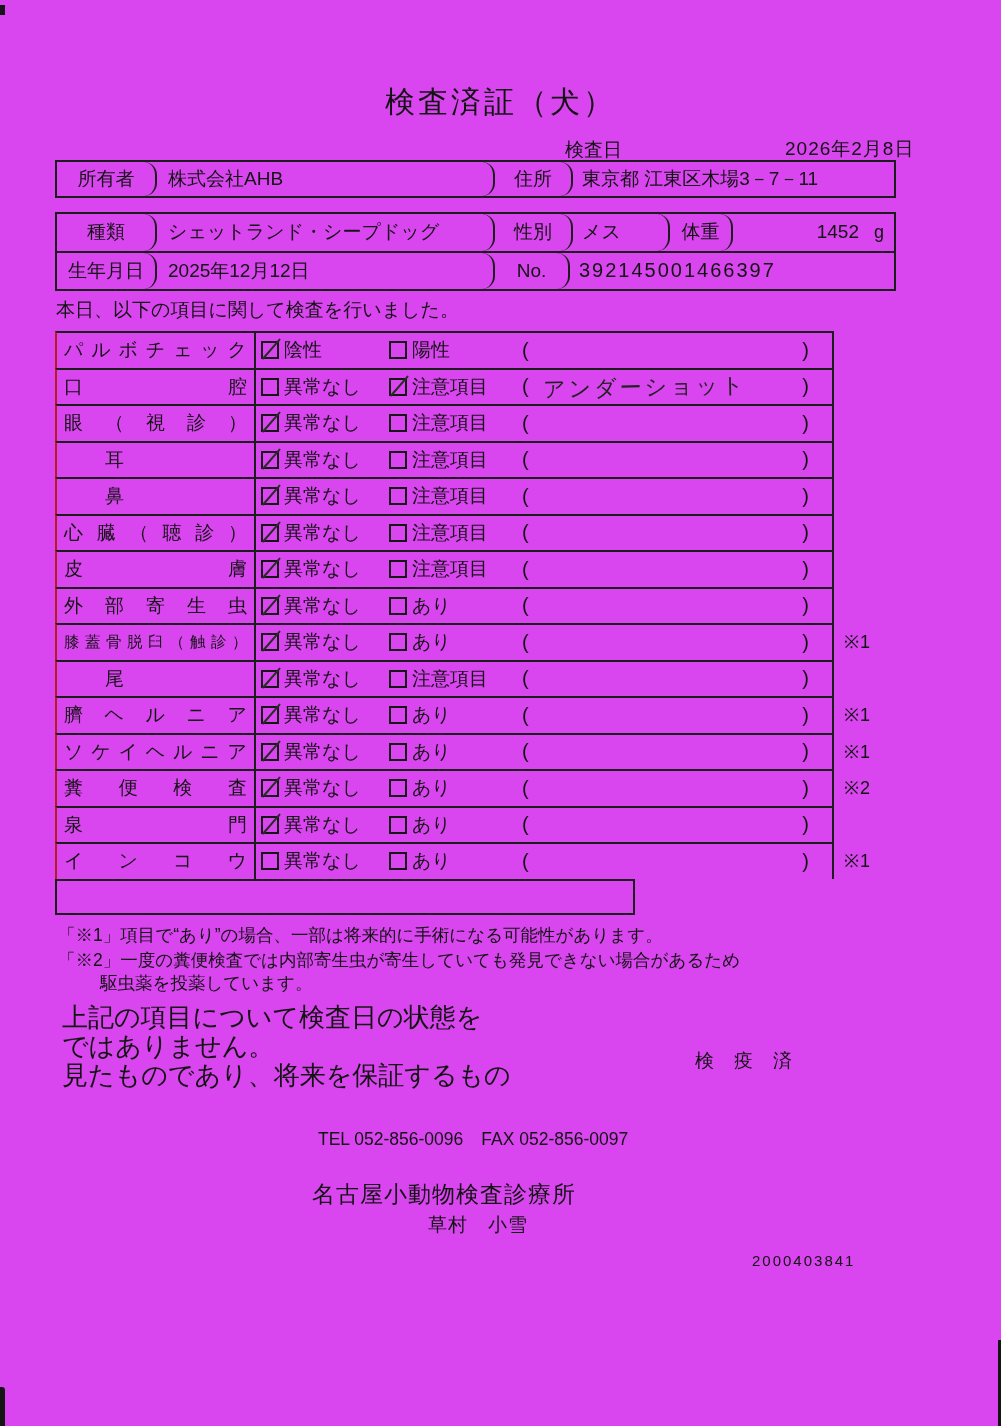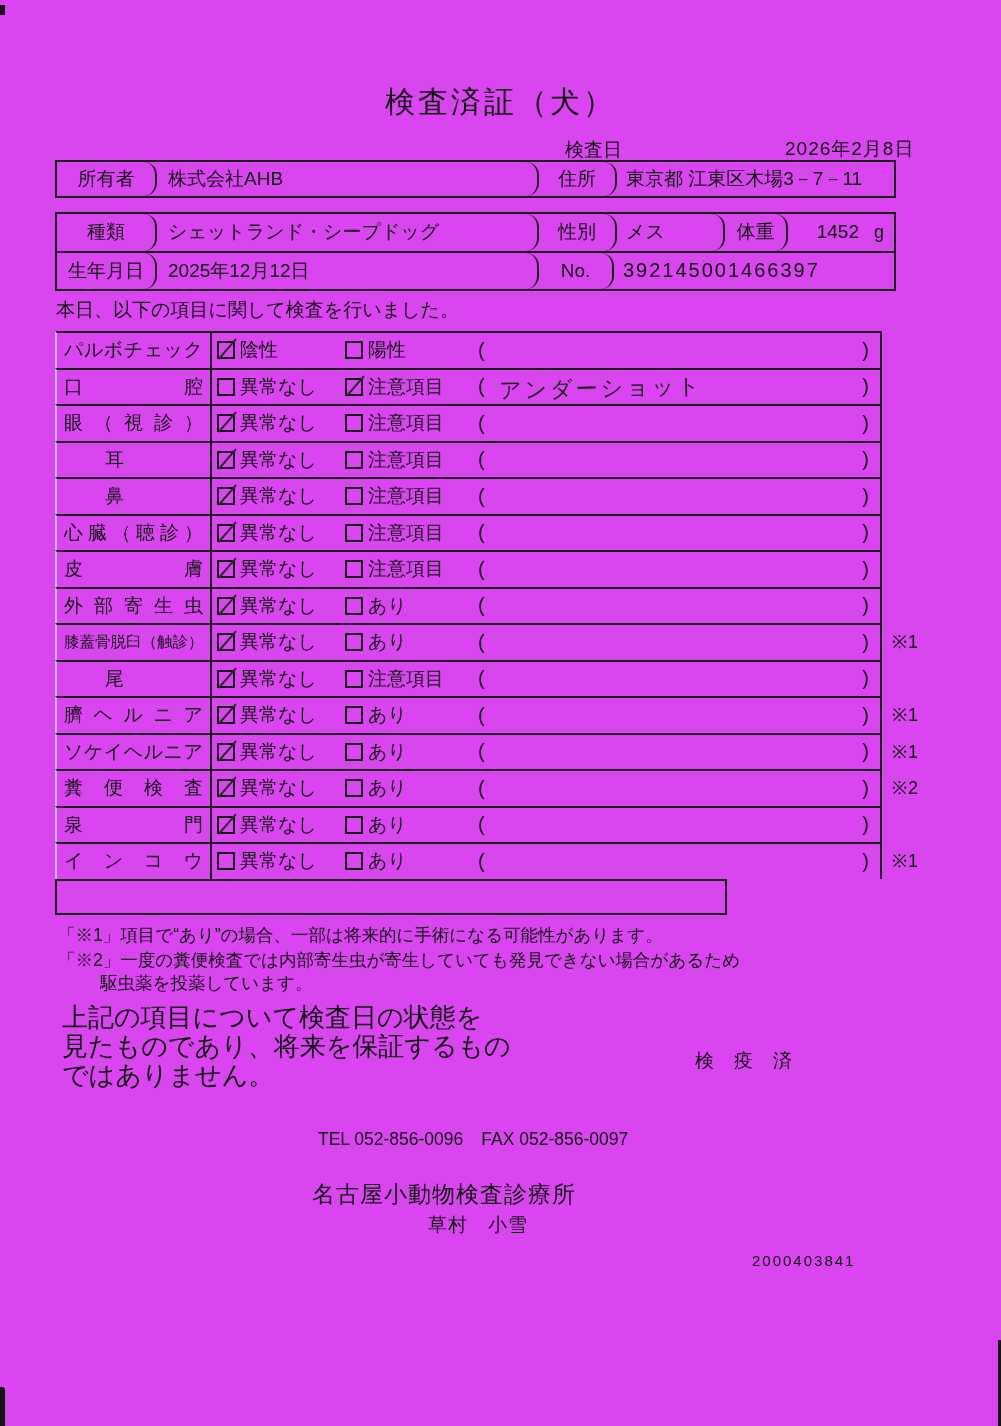--- a/index.html
+++ b/index.html
@@ -28,45 +28,45 @@
   .owner-table { top: 160px; height: 38px; display: flex; }
   .dog-table   { top: 212px; height: 79px; display: flex; flex-direction: column; }
   .hrow { display: flex; flex: 1; min-height: 0; }
   .hrow.topline { border-bottom: 2px solid #1c1c1c; }
   .hcell {
     display: flex; align-items: center; box-sizing: border-box;
     font-size: 19px; white-space: nowrap; overflow: visible; border-radius: 13px;
   }
   .hcell.rb { border-right: 2px solid #1c1c1c; }
   .hcell.center { justify-content: center; }
-  .w100 { width: 100px; } .w342 { width: 382px; padding-left: 11px; }
-  .w78 { width: 78px; } .w97 { width: 108px; padding-left: 9px; }
+  .w100 { width: 100px; } .w342 { width: 338px; padding-left: 11px; }
+  .w78 { width: 78px; } .w97 { width: 97px; padding-left: 9px; }
   .w63 { width: 63px; } .w75 { width: 75px; }
   .flexfill { flex: 1; padding-left: 9px; }
   .weight-cell { flex: 1; justify-content: flex-end; padding-right: 10px; }
   .weight-unit { margin-left: 15px; font-size: 18px; }
   .num-cell { letter-spacing: 2px; font-size: 20px; }
 
   .intro-text { position: absolute; top: 297px; left: 56px; font-size: 19px; }
 
   
   .exam-table { position: absolute; top: 331px; left: 55px; width: 946px; }
   .trow { display: flex; height: 36.5px; }
   .c-label {
-    width: 155px; box-sizing: border-box;
-    border-left: 2px solid #c4b5fd; border-top: 2px solid #1c1c1c;
+    width: 199px; box-sizing: border-box;
+    border-left: 2px solid #b91c1c; border-top: 2px solid #1c1c1c;
     padding: 0 7px; font-size: 19px; line-height: 34.5px; white-space: nowrap;
     text-align: justify; text-align-last: justify; overflow: hidden;
   }
   .c-label.pad { text-align-last: left; padding-left: 48px; }
   .c-label.small { font-size: 15.5px; letter-spacing: -0.5px; }
   .c-body {
-    width: 672px; box-sizing: border-box;
+    width: 580px; box-sizing: border-box;
     border-left: 2px solid #1c1c1c; border-top: 2px solid #1c1c1c; border-right: 2px solid #1c1c1c;
-    display: flex; align-items: center; padding-left: 5px; padding-right: 11px;
+    display: flex; align-items: center; padding-left: 5px; padding-right: 23px;
   }
   .trow:last-child .c-label, .trow:last-child .c-body { border-bottom: 2px solid #1c1c1c; }
   .c-mark { padding-left: 10px; font-size: 18px; display: flex; align-items: center; letter-spacing: 1px; }
   .opt { display: flex; align-items: center; font-size: 19px; white-space: nowrap; }
   .opt1 { width: 128px; } .opt2 { width: 133px; }
   .cb {
     display: inline-block; width: 14px; height: 14px; flex: none;
     border: 2px solid #161616; position: relative; margin-right: 5px; background: transparent;
   }
   .cb.checked::after {
@@ -448,22 +448,22 @@
     </div>
 
   </div>
 
   <div class="footnote1">「※1」項目で“あり”の場合、一部は将来的に手術になる可能性があります。</div>
   <div class="footnote2a">「※2」一度の糞便検査では内部寄生虫が寄生していても発見できない場合があるため</div>
   <div class="footnote2b">駆虫薬を投薬しています。</div>
 
   <div class="disclaimer">
     <div>上記の項目について検査日の状態を</div>
+    <div>ではありません。</div>
     <div>見たものであり、将来を保証するもの</div>
-    <div>ではありません。</div>
   </div>
 
   <div class="quarantine-stamp">検疫済</div>
   <div class="clinic-tel">
     <span>TEL 052-856-0096</span><span class="gap"></span><span>FAX 052-856-0097</span>
   </div>
   <div class="clinic-name">名古屋小動物検査診療所</div>
   <div class="vet-name">草村　小雪</div>
   <div class="serial-number">2000403841</div>
 

